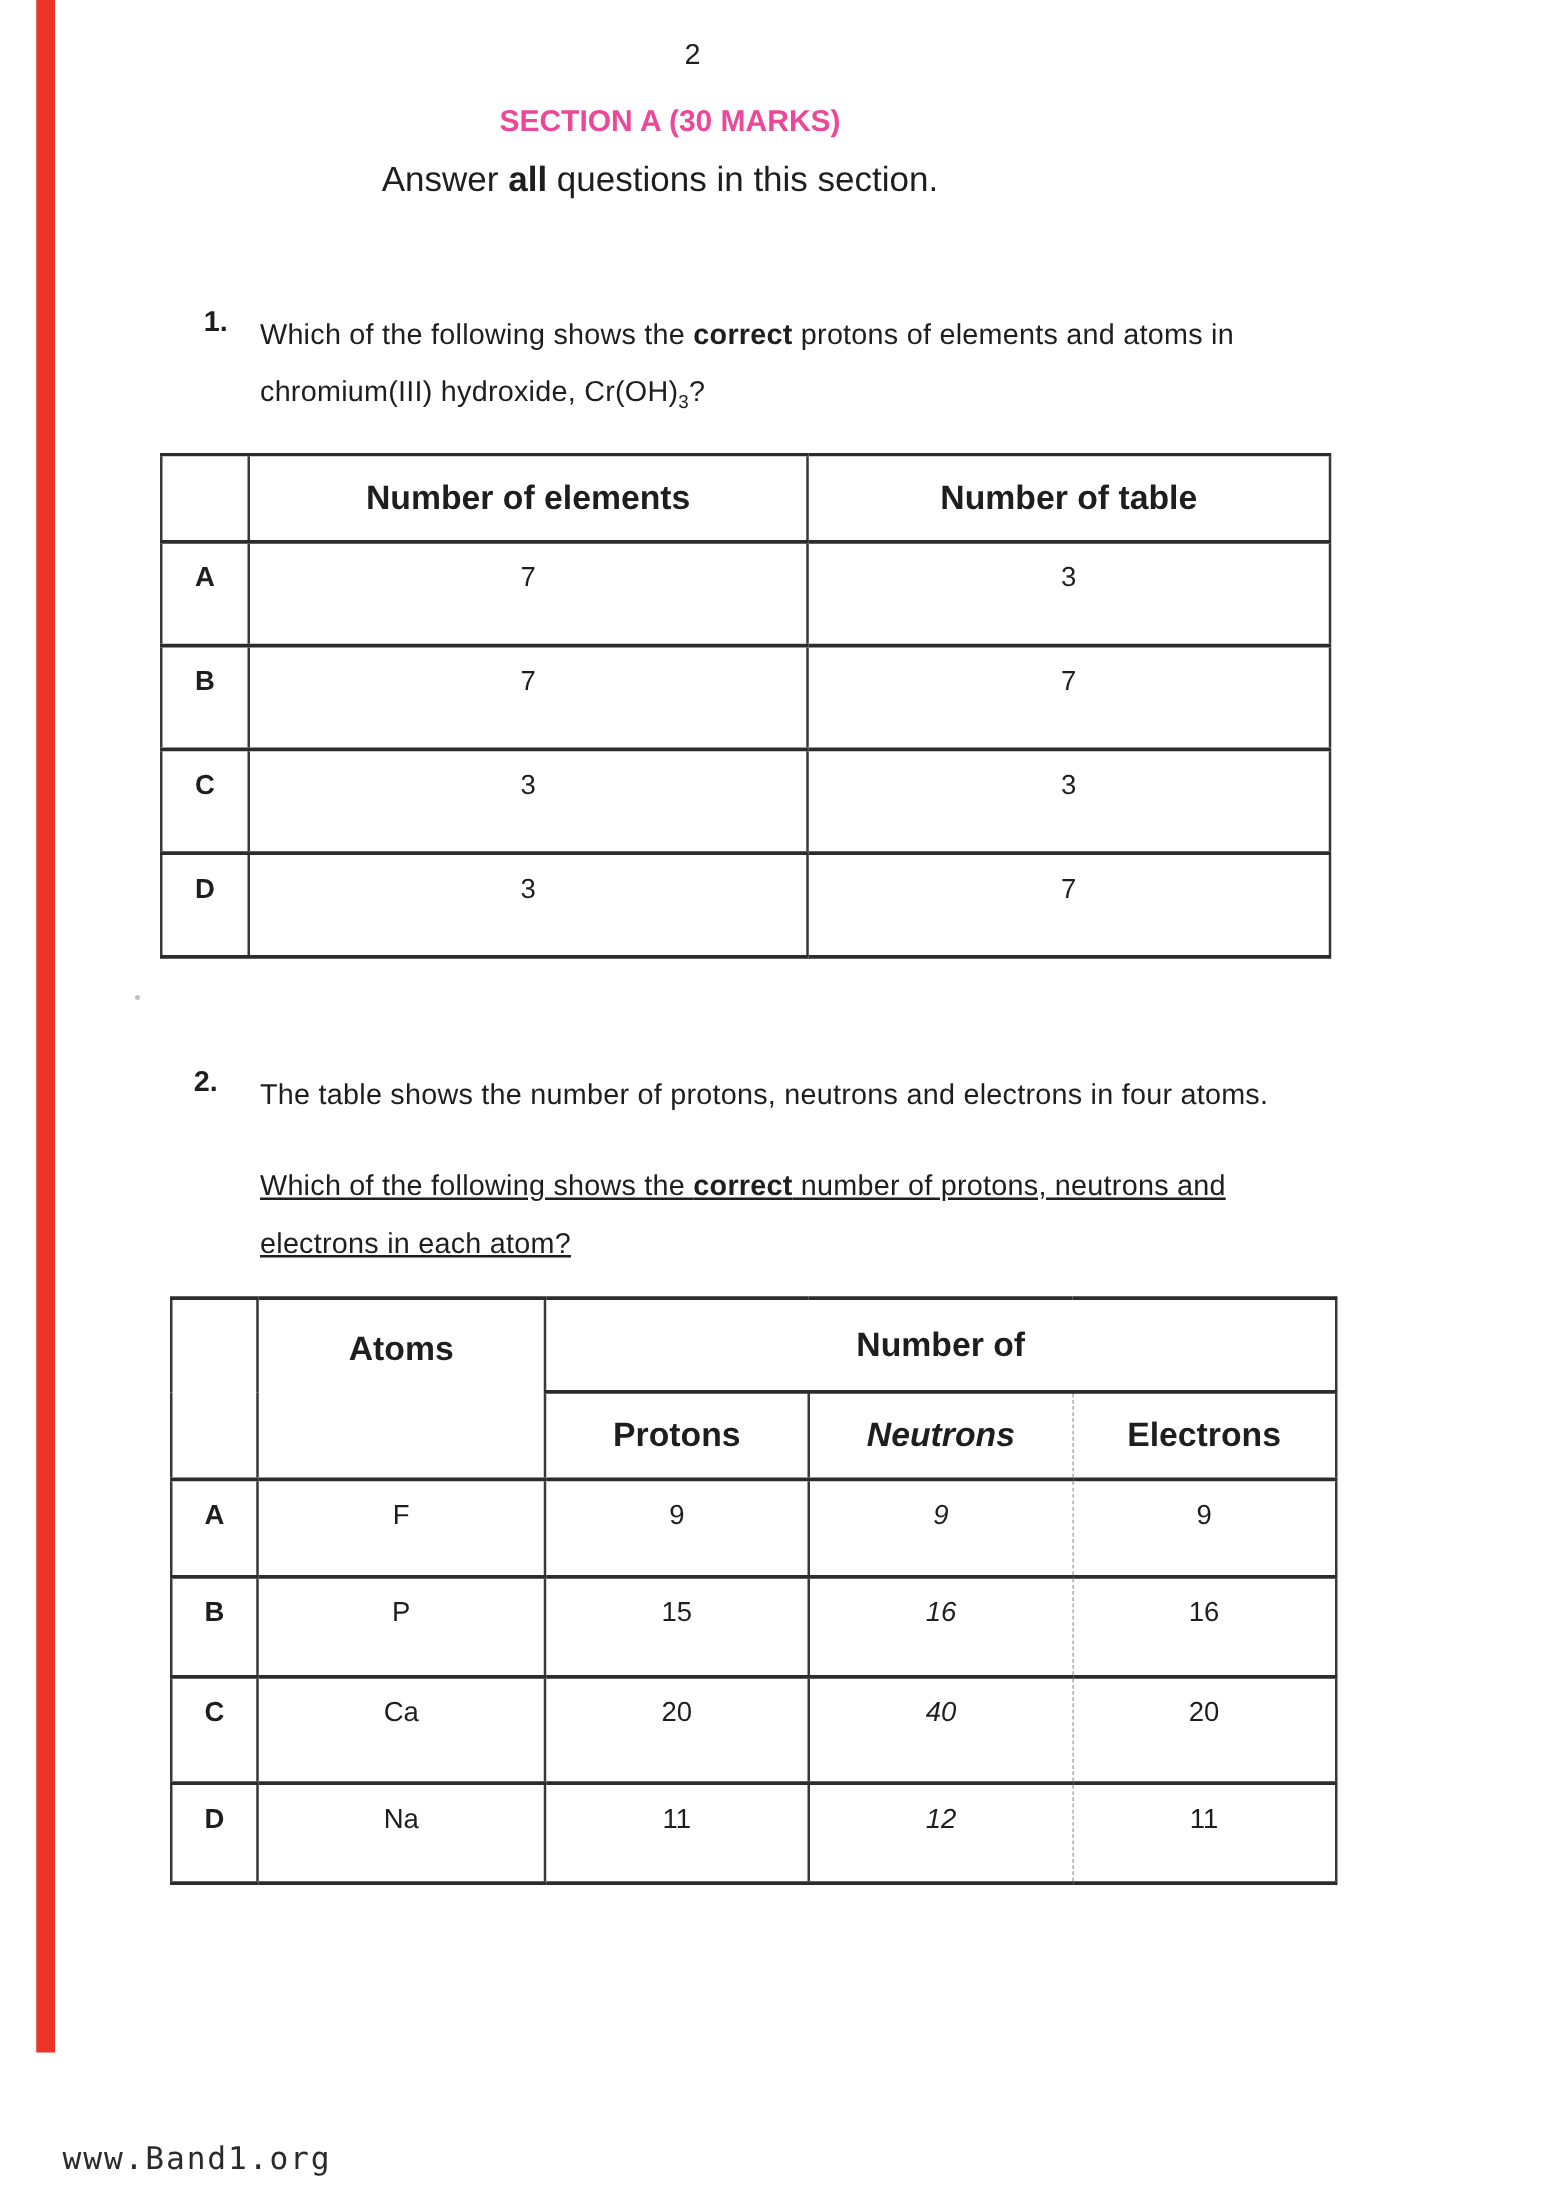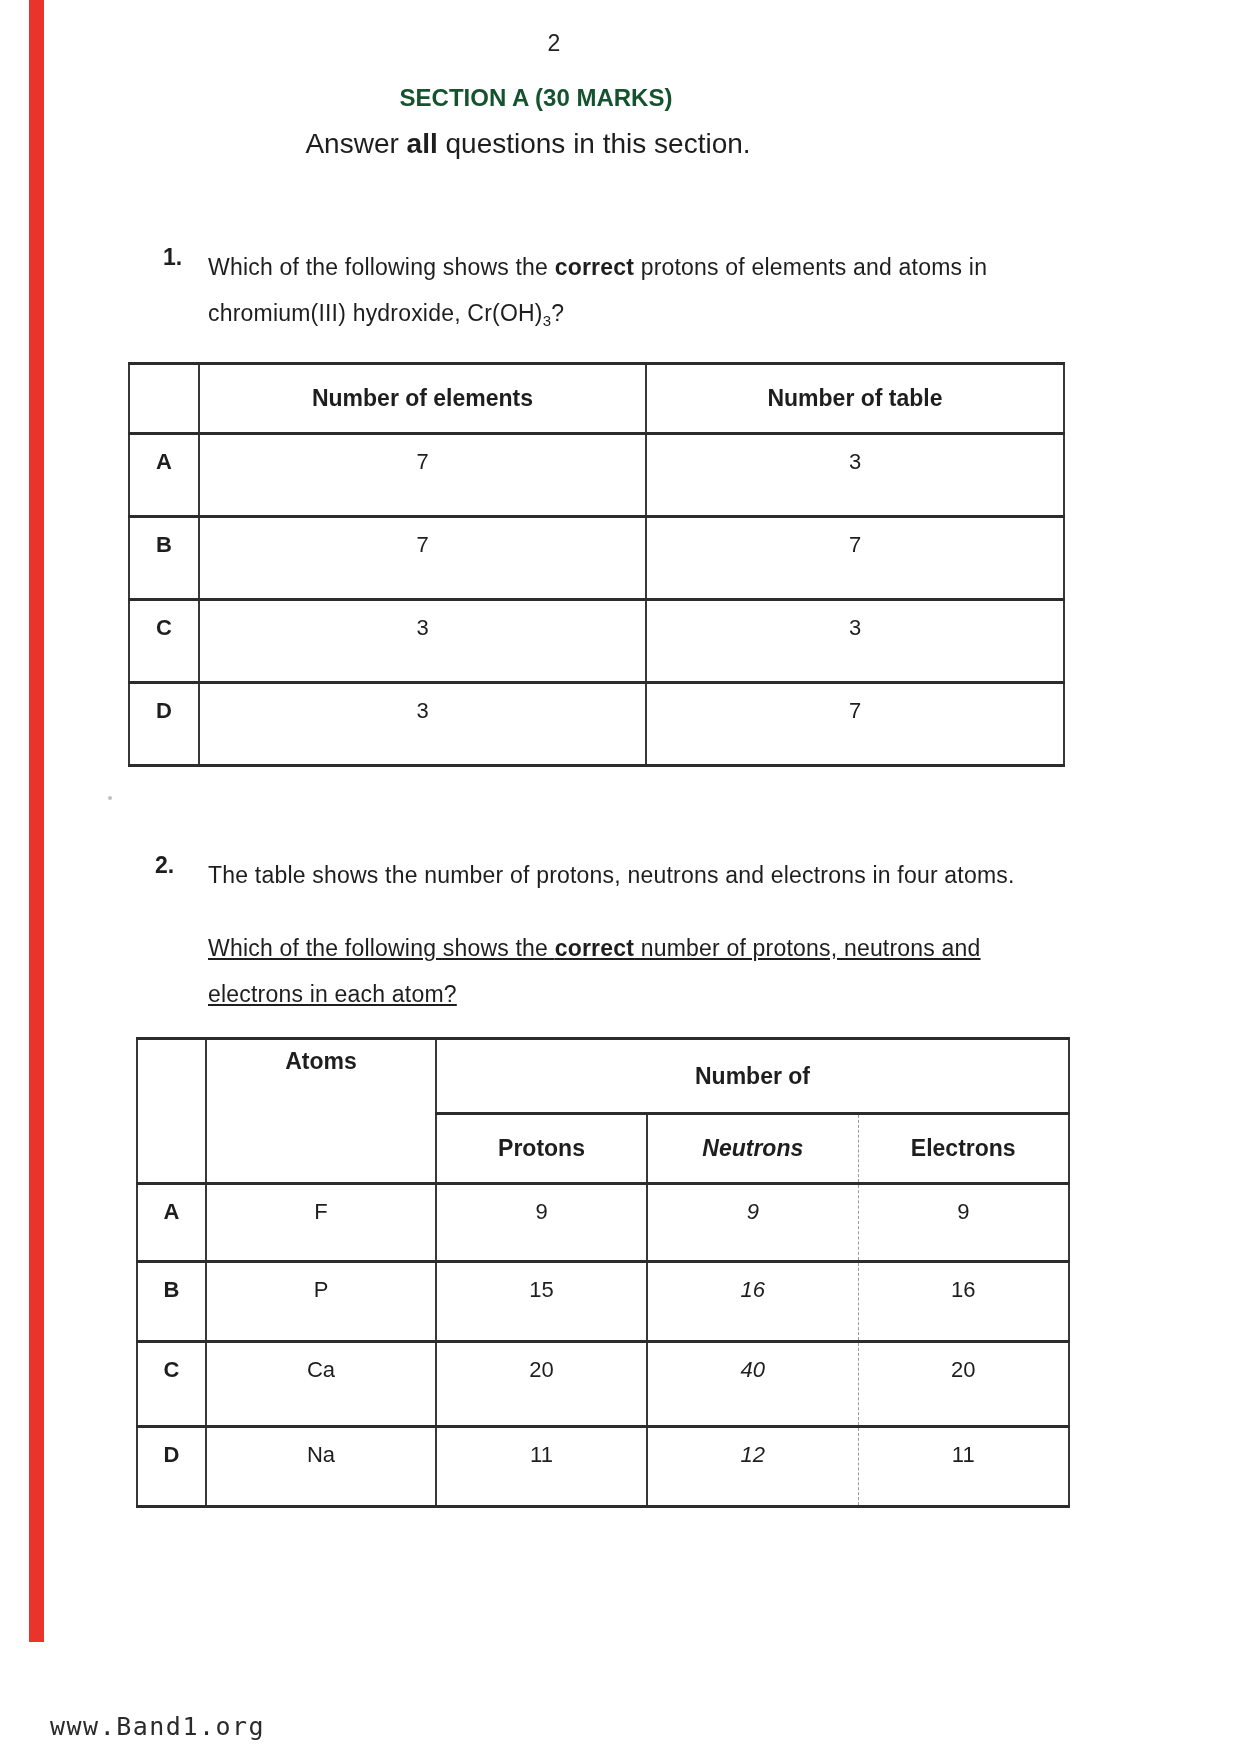--- a/index.html
+++ b/index.html
@@ -20,21 +20,21 @@
     width: 15px; height: 1642px;
     background: #ea342a;
   }
   .scan { filter: blur(0.35px); }
   .page-number {
     position: absolute; left: 0; top: 30px; width: 1108px;
     text-align: center; font-size: 23px; color: #222;
   }
   .section-title {
     position: absolute; left: 0; top: 84px; width: 1072px;
-    text-align: center; font-size: 24px; font-weight: bold; color: #14532d;
+    text-align: center; font-size: 24px; font-weight: bold; color: #ec4899;
   }
   .instruction {
     position: absolute; left: 0; top: 128px; width: 1056px;
     text-align: center; font-size: 28px;
   }
   .q-num {
     position: absolute; font-size: 23px; font-weight: bold;
   }
   .q-text {
     position: absolute; left: 208px; width: 850px;
@@ -48,24 +48,24 @@
     background: #fff;
   }
   .qtable th, .qtable td {
     border-top: 3px solid #2c2c2c;
     border-bottom: 3px solid #2c2c2c;
     border-left: 2px solid #383838;
     border-right: 2px solid #383838;
     text-align: center;
     overflow: hidden;
   }
-  .qtable th { font-size: 23px; font-weight: bold; vertical-align: middle; }
+  .qtable th { font-size: 27px; font-weight: bold; vertical-align: middle; }
   .qtable td { font-size: 22px; vertical-align: top; padding-top: 14px; }
   .qtable td.opt { font-weight: bold; }
-  .qtable th.span-top { vertical-align: top; padding-top: 8px; }
+  .qtable th.span-top { vertical-align: top; padding-top: 24px; }
   
   .qtable .faint-l { border-left: 1px dashed #9a9a9a; }
   .qtable .faint-r { border-right: 1px dashed #9a9a9a; font-style: italic; }
   .watermark {
     position: absolute; left: 50px; top: 1676px;
     font-family: "DejaVu Sans Mono", "Liberation Mono", monospace;
     font-size: 25px; letter-spacing: 1.5px; color: #2b2b2b; margin-top: 36px;
   }
   .artifact-dot {
     position: absolute; left: 108px; top: 796px;

